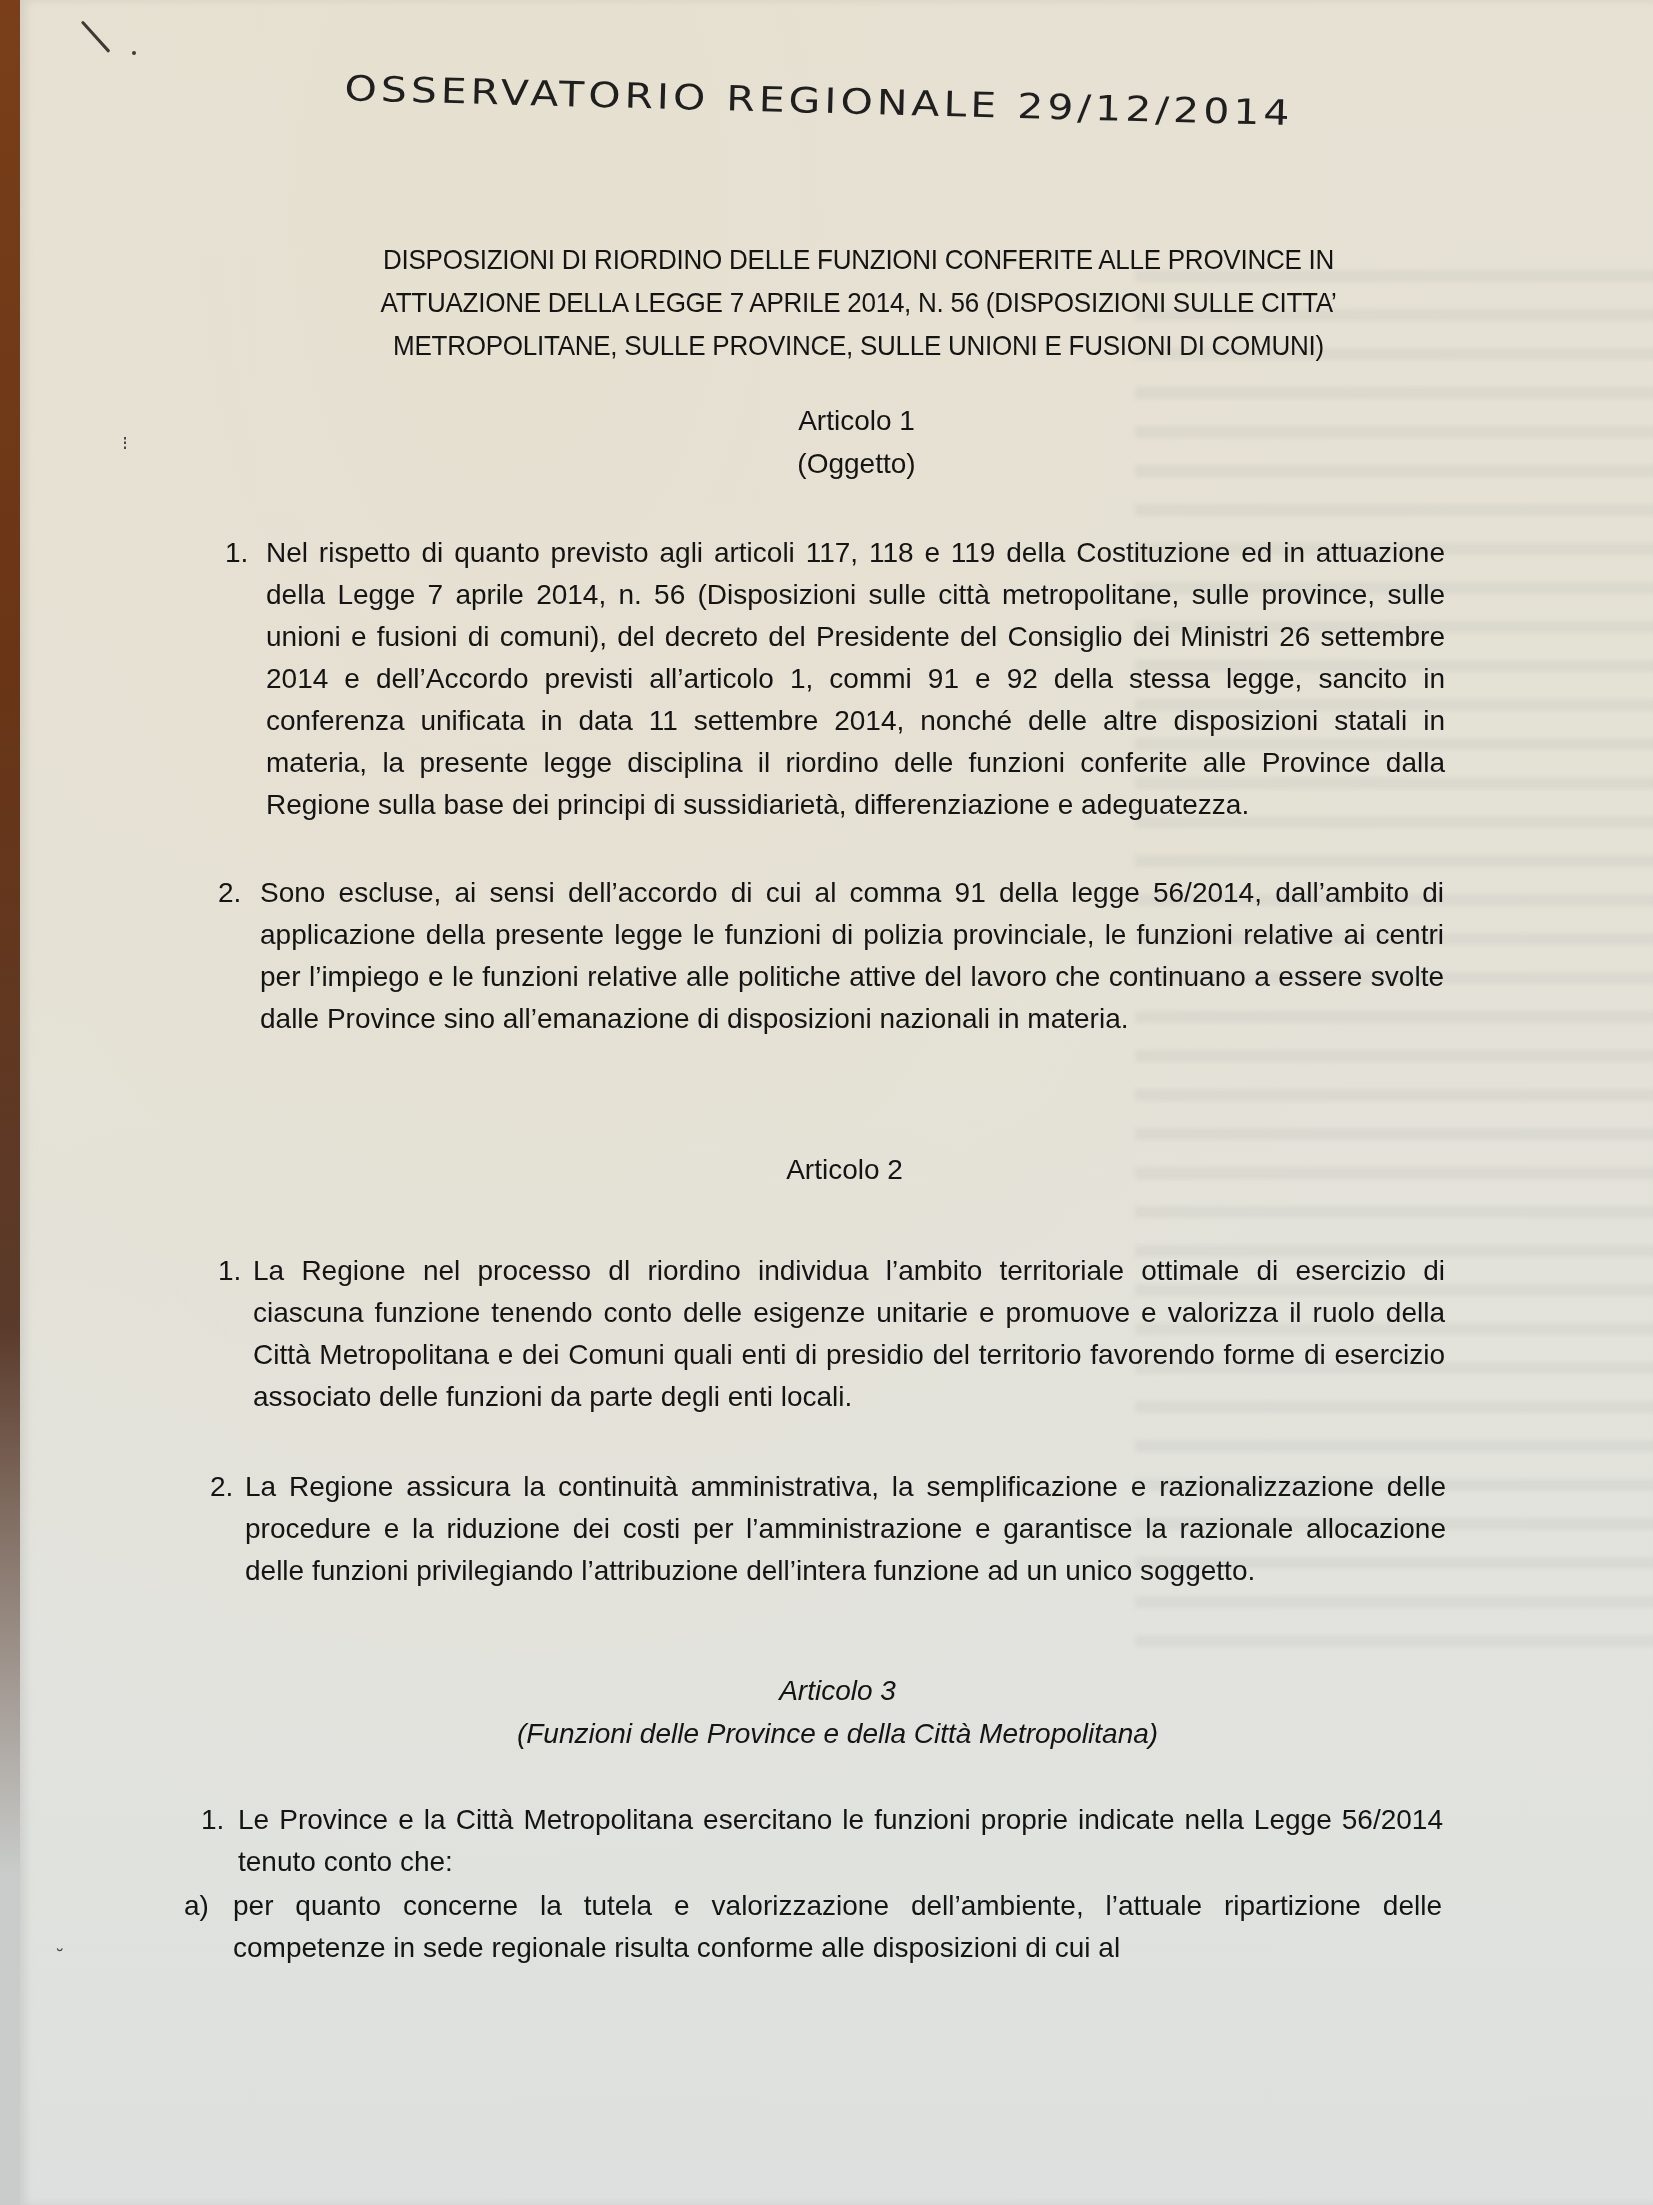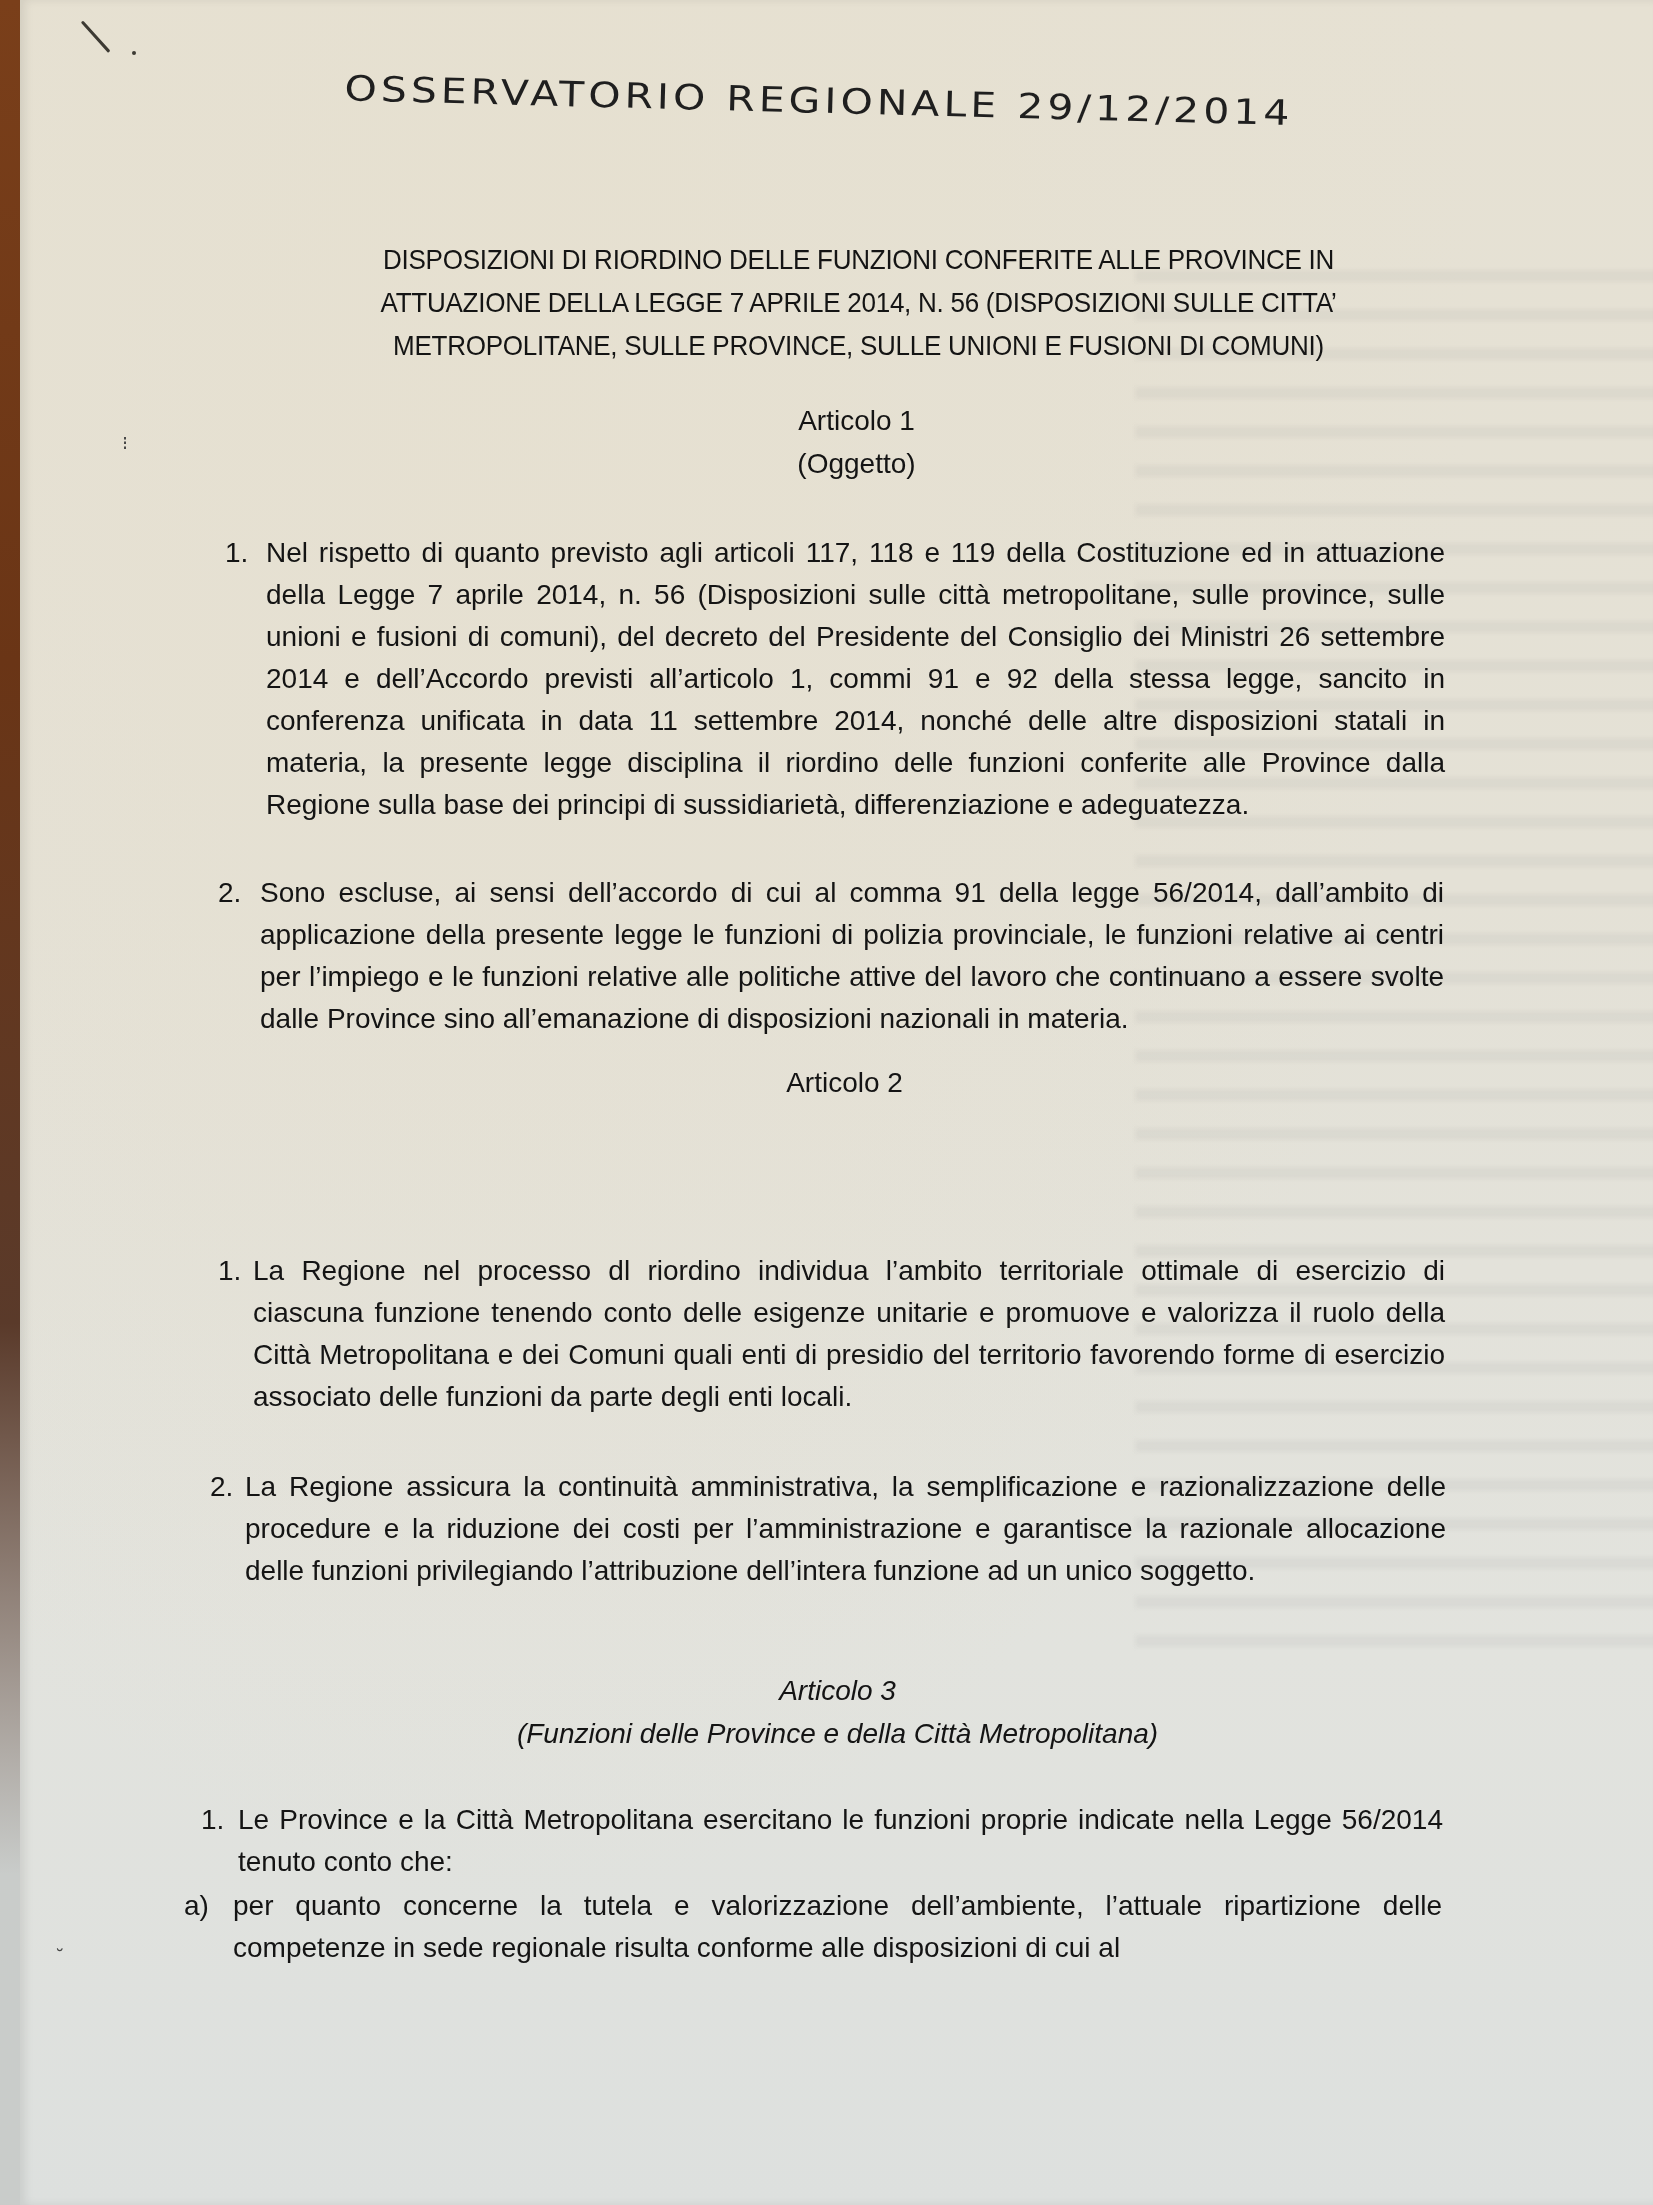--- a/index.html
+++ b/index.html
@@ -152,21 +152,21 @@
     <div class="para" style="left:266px; top:532px; width:1179px;">
       <span class="num" style="left:-41px;">1.</span>
       <span class="txt">Nel rispetto di quanto previsto agli articoli 117, 118 e 119 della Costituzione ed in attuazione della Legge 7 aprile 2014, n. 56 (Disposizioni sulle città metropolitane, sulle province, sulle unioni e fusioni di comuni), del decreto del Presidente del Consiglio dei Ministri 26 settembre 2014 e dell’Accordo previsti all’articolo 1, commi 91 e 92 della stessa legge, sancito in conferenza unificata in data 11 settembre 2014, nonché delle altre disposizioni statali in materia, la presente legge disciplina il riordino delle funzioni conferite alle Province dalla Regione sulla base dei principi di sussidiarietà, differenziazione e adeguatezza.</span>
     </div>
 
     <div class="para" style="left:260px; top:872px; width:1184px;">
       <span class="num" style="left:-42px;">2.</span>
       <span class="txt">Sono escluse, ai sensi dell’accordo di cui al comma 91 della legge 56/2014, dall’ambito di applicazione della presente legge le funzioni di polizia provinciale, le funzioni relative ai centri per l’impiego e le funzioni relative alle politiche attive del lavoro che continuano a essere svolte dalle Province sino all’emanazione di disposizioni nazionali in materia.</span>
     </div>
 
-    <div class="art-head" style="left:439px; top:1061px;">
+    <div class="art-head" style="left:439px; top:1148px;">
       <div>Articolo 2</div>
     </div>
 
     <div class="para" style="left:253px; top:1250px; width:1192px;">
       <span class="num" style="left:-35px;">1.</span>
       <span class="txt">La Regione nel processo dl riordino individua l’ambito territoriale ottimale di esercizio di ciascuna funzione tenendo conto delle esigenze unitarie e promuove e valorizza il ruolo della Città Metropolitana e dei Comuni quali enti di presidio del territorio favorendo forme di esercizio associato delle funzioni da parte degli enti locali.</span>
     </div>
 
     <div class="para" style="left:245px; top:1466px; width:1201px;">
       <span class="num" style="left:-35px;">2.</span>

